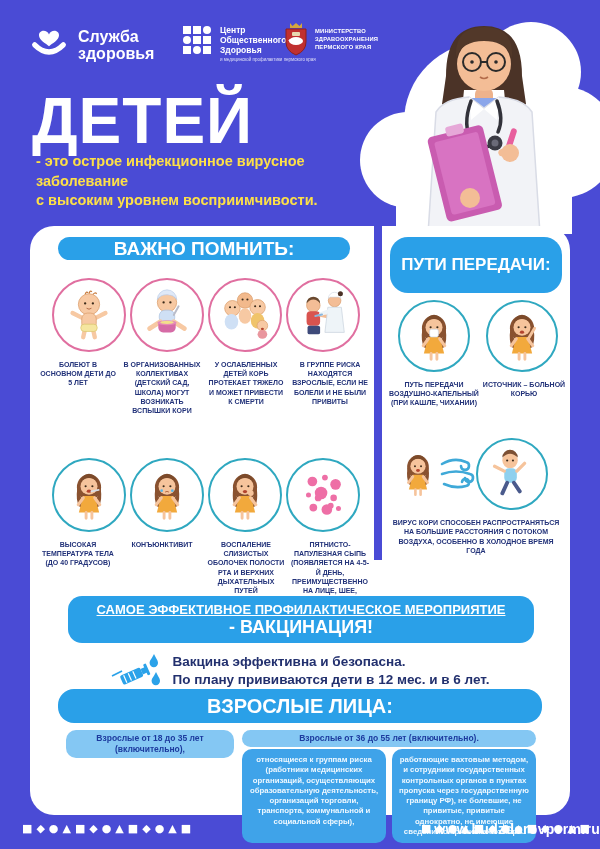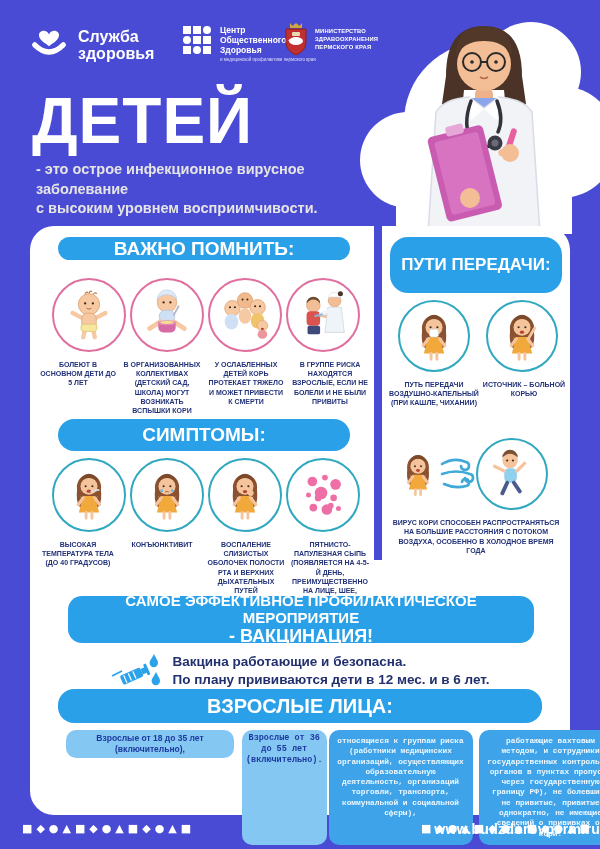--- a/index.html
+++ b/index.html
@@ -12,21 +12,21 @@
   .brand-text { font-size:16px; font-weight:800; line-height:1.08; }
   .clogo { position:absolute; left:183px; top:26px; display:flex; gap:7px; color:#fff; }
   .clogo-text { font-size:8.5px; font-weight:700; line-height:1.15; }
   .clogo-sub { font-size:4.5px; font-weight:400; opacity:.8; margin-top:2px; }
   .ministry { position:absolute; left:283px; top:22px; display:flex; gap:6px; color:#fff; align-items:flex-start; }
   .ministry-text { font-size:5.8px; font-weight:700; line-height:1.35; letter-spacing:.2px; margin-top:6px; }
   .doctor-wrap { position:absolute; right:-6px; top:0; width:250px; height:234px; }
 
   
   .hero-title { position:absolute; left:32px; top:84px; color:#fff; font-size:64px; font-weight:800; letter-spacing:1px; }
-  .hero-sub { position:absolute; left:36px; top:152px; width:345px; color:#e5e5e5; font-size:14.5px; font-weight:600; line-height:1.35;margin-top:8px; }
+  .hero-sub { position:absolute; left:36px; top:152px; width:345px; color:#fde047; font-size:14.5px; font-weight:600; line-height:1.35; }
 
   
   .card { position:absolute; left:30px; top:226px; width:540px; height:589px; background:#fff; border-radius:24px; }
   .divider { position:absolute; left:344px; top:0; width:8px; height:334px; background:#4a4bd5; }
 
   .pill { position:absolute; background:#2aa0e8; color:#fff; font-weight:800; text-align:center;
           border-radius:16px; display:flex; flex-direction:column; justify-content:center; }
   .pill-left1 { left:28px; top:11px; width:292px; height:23px; font-size:19px; }
   .pill-left2 { left:28px; top:193px; width:292px; height:32px; font-size:19px; }
   .pill-right { left:360px; top:11px; width:172px; height:56px; font-size:17px; line-height:1.25; border-radius:18px; }
@@ -52,36 +52,36 @@
   .rcap1, .rcap2 { font-size:7px; font-weight:700; color:#223279; text-align:center; line-height:1.32; }
   .airflow { position:absolute; left:362px; top:210px; width:170px; height:76px; display:flex; align-items:center; }
   .air-girl { width:52px; height:56px; }
   .air-wind { width:38px; height:40px; margin-left:-4px; }
   .air-circle { width:72px; height:72px; margin-left:-2px; }
   .air-cap { position:absolute; left:358px; top:292px; width:176px; font-size:7px; font-weight:700; color:#223279; text-align:center; line-height:1.35; }
 
   
   .banner1 { position:absolute; left:38px; top:370px; width:466px; height:47px; background:#2aa0e8; color:#fff;
              border-radius:14px; text-align:center; display:flex; flex-direction:column; justify-content:center; }
-  .banner1 .b1 { font-size:15px; font-weight:800; }
+  .banner1 .b1 { font-size:13px; font-weight:800;text-decoration:underline; }
   .banner1 .b2 { font-size:18px; font-weight:800; }
   .vacc-note { position:absolute; left:60px; top:424px; width:420px; display:flex; justify-content:center; gap:10px; align-items:center; }
   .syr { width:52px; height:42px; flex:0 0 auto; }
   .vacc-text { font-size:13.5px; font-weight:700; color:#22306e; line-height:1.35; }
 
   
   .banner2 { position:absolute; left:28px; top:463px; width:484px; height:34px; background:#2aa0e8; color:#fff;
              border-radius:16px; font-size:20px; font-weight:800; text-align:center; line-height:34px; }
   .chip-head { background:#84c7f3; color:#1c3a9e; font-weight:700; text-align:center; border-radius:10px;
                font-size:8.5px; line-height:1.3; padding:3px 4px; }
   .chip-body { background:#3fa3e9; color:#eef8ff; font-weight:600; text-align:center; border-radius:10px;
                font-size:7.8px; line-height:1.32; padding:6px 7px; }
   .col1 { position:absolute; left:36px; top:504px; width:168px; display:flex; flex-direction:row; gap:2px; }
   .col1 .chip-body { min-height:50px; }
-  .grp2 { position:absolute; left:212px; top:504px; width:294px; display:flex; flex-direction:row; gap:2px;font-family:Liberation Mono, monospace; }
+  .grp2 { position:absolute; left:212px; top:504px; width:294px; display:flex; flex-direction:column; gap:2px; }
   .grp2-bodies { display:flex; gap:6px; }
   .grp2-bodies .chip-body { width:144px; min-height:66px; }
 
   
   .footer-site { position:absolute; left:0; top:821px; width:600px; text-align:right; color:#fff;
                  font-size:14px; font-weight:600; letter-spacing:.3px;padding-left:33px; }
   .shapes { position:absolute; top:822px; color:#fff; font-size:11px; letter-spacing:4px;
             font-family:"DejaVu Sans",sans-serif; white-space:nowrap; }
   .shapes-l { left:22px; } .shapes-r { right:6px; }
 </style>
@@ -327,21 +327,20 @@
           </svg>
       </div>
     </div>
     <div class="caprow caprow-1">
       <div class="cap">БОЛЕЮТ В ОСНОВНОМ ДЕТИ ДО 5 ЛЕТ</div>
       <div class="cap">В ОРГАНИЗОВАННЫХ КОЛЛЕКТИВАХ (ДЕТСКИЙ САД, ШКОЛА) МОГУТ ВОЗНИКАТЬ ВСПЫШКИ КОРИ</div>
       <div class="cap">У ОСЛАБЛЕННЫХ ДЕТЕЙ КОРЬ ПРОТЕКАЕТ ТЯЖЕЛО И МОЖЕТ ПРИВЕСТИ К СМЕРТИ</div>
       <div class="cap">В ГРУППЕ РИСКА НАХОДЯТСЯ ВЗРОСЛЫЕ, ЕСЛИ НЕ БОЛЕЛИ И НЕ БЫЛИ ПРИВИТЫ</div>
     </div>
 
-    <div class="pill pill-left2">СИМПТОМЫ:</div>
     <div class="crow crow-2">
       <div class="circle tealb">
         <svg class="ic" viewBox="0 0 60 60">
             <use href="#g-girl"></use>
           <ellipse cx="30" cy="26" rx="2.4" ry="1.7" fill="#b3442e"></ellipse>
           <rect x="31.5" y="24.6" width="9.5" height="1.9" rx=".9" fill="#d8dde6" transform="rotate(-12 36 25.5)"></rect>
         </svg>
       </div>
       <div class="circle tealb">
         <svg class="ic" viewBox="0 0 60 60">
@@ -406,21 +405,21 @@
 
     <div class="banner1">
       <div class="b1">САМОЕ ЭФФЕКТИВНОЕ ПРОФИЛАКТИЧЕСКОЕ МЕРОПРИЯТИЕ</div>
       <div class="b2">- ВАКЦИНАЦИЯ!</div>
     </div>
     <div class="vacc-note">
       <svg class="syr" viewBox="0 0 52 42">
           <use href="#g-syringe"></use>
         </svg>
       <div class="vacc-text">
-        <div>Вакцина работающие и безопасна.</div>
+        <div>Вакцина эффективна и безопасна.</div>
         <div>По плану прививаются дети в 12 мес. и в 6 лет.</div>
       </div>
     </div>
 
     <div class="banner2">ВЗРОСЛЫЕ ЛИЦА:</div>
     <div class="col1">
       <div class="chip-head">Взрослые от 18 до 35 лет (включительно),</div>
     </div>
     <div class="grp2">
       <div class="chip-head">Взрослые от 36 до 55 лет (включительно).</div>

